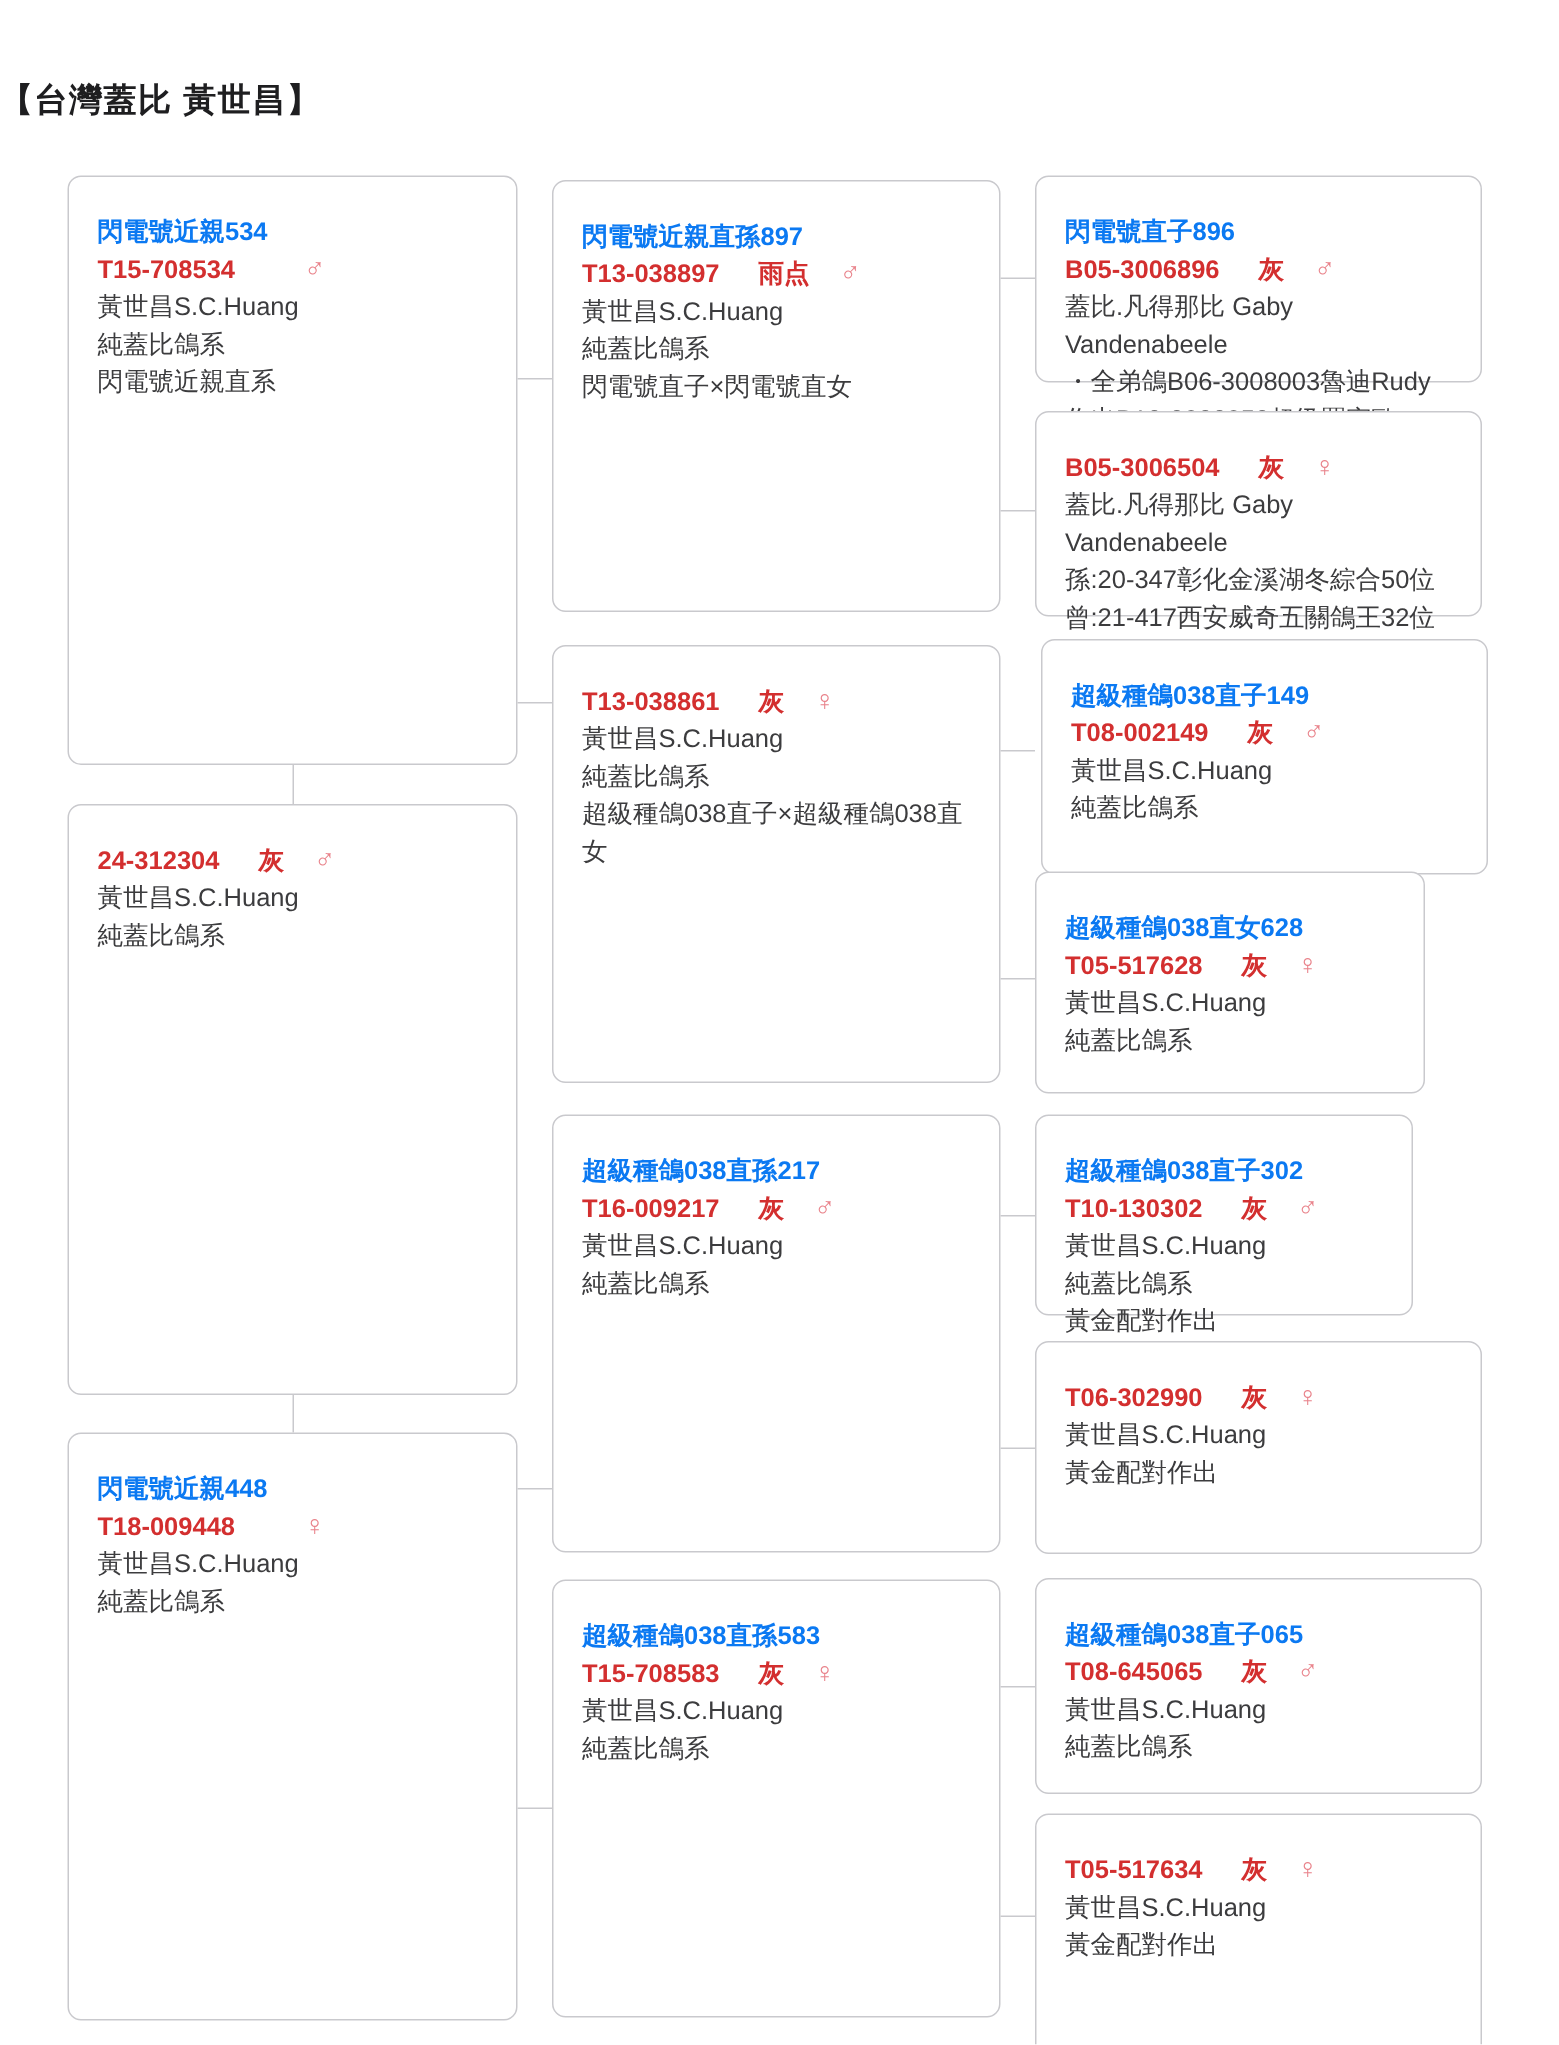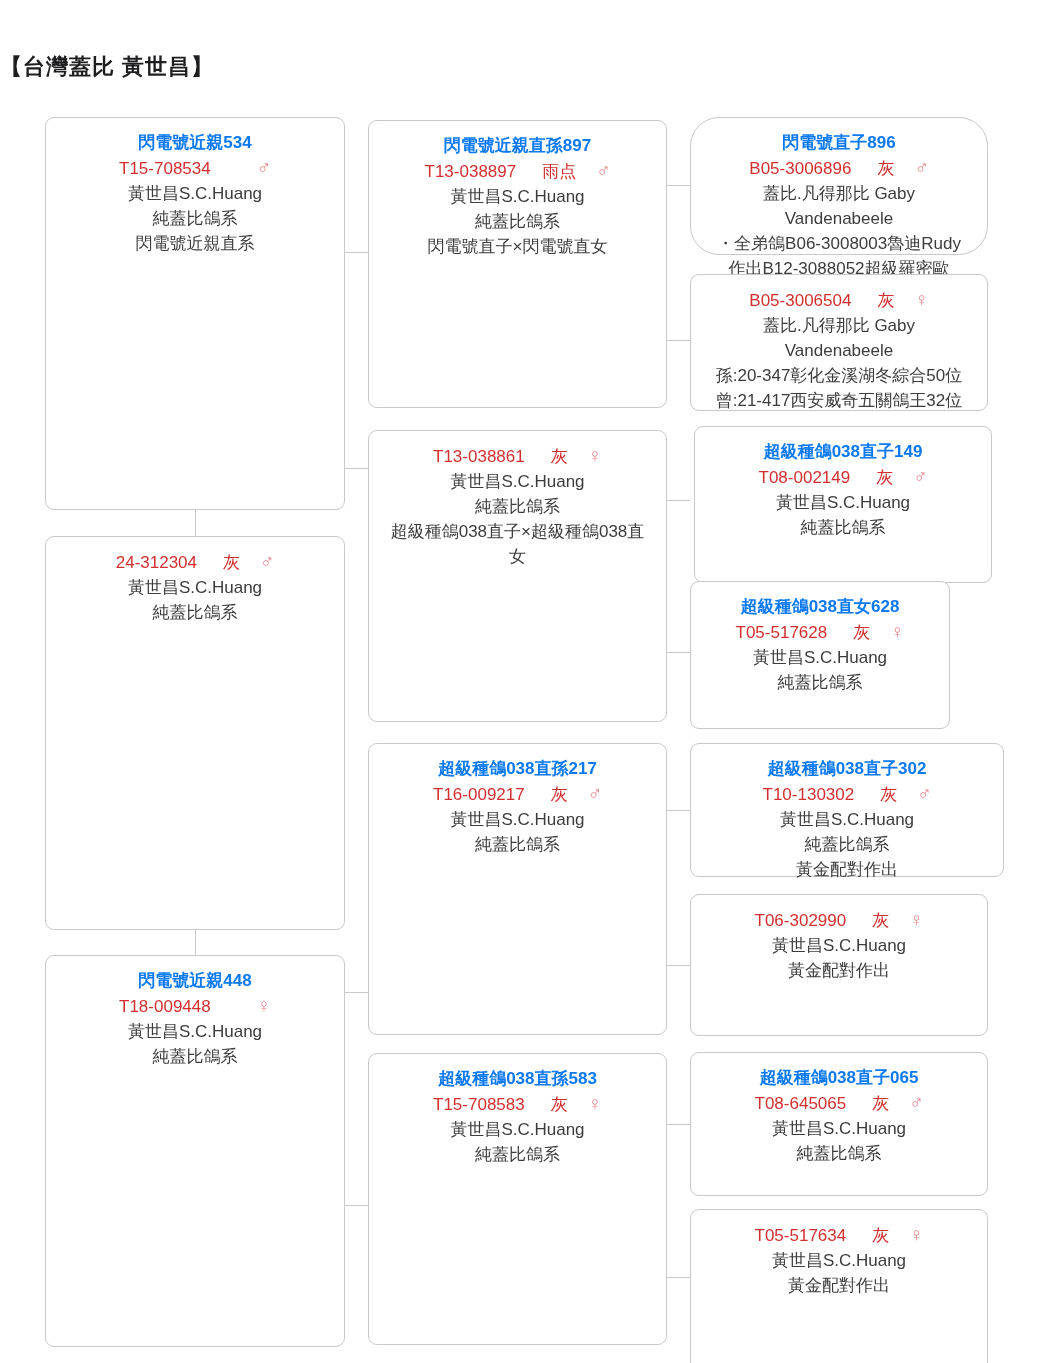--- a/index.html
+++ b/index.html
@@ -2,25 +2,25 @@
 <html style="--name-blue: #0b79f2; --ring-red: #d32f2f; --sex-pink: #e9838b; --body-gray: #3c3c3e; --border-gray: #c9c9cd; --line-gray: #c9c9cd; --title-black: #1e1e20; --background: #ffffff;"><head>
 <meta charset="utf-8">
 <style>
   html,body{margin:0;padding:0;background:#fff;}
   body{font-family:"Liberation Sans","DejaVu Sans",sans-serif;}
   .canvas{position:relative;width:1039px;height:1363px;background:var(--background,#fff);overflow:hidden;}
   .title{position:absolute;top:52px;left:0;width:100%;text-align:left;
          font-size:22px;font-weight:bold;color:var(--title-black,#1e1e20);
          margin:0;letter-spacing:1px;}
   .box{position:absolute;background:#fff;border:1px solid var(--border-gray,#c9c9cd);
-       border-radius:9px;padding:12px 19px;box-sizing:border-box;
-       line-height:25px;font-size:17px;color:var(--body-gray,#3c3c3e);text-align:center;}
+       border-radius:9px;padding:24px 19px;box-sizing:border-box;
+       line-height:25px;font-size:17px;color:var(--body-gray,#3c3c3e);}
   .name{color:var(--name-blue,#0b79f2);font-weight:bold;}
   .ringline{white-space:nowrap;}
-  .ring,.colorword{color:var(--ring-red,#d32f2f);font-weight:normal;}
+  .ring,.colorword{color:var(--ring-red,#d32f2f);font-weight:bold;}
   .colorword{margin-left:26px;}
   .sex{color:var(--sex-pink,#e9838b);margin-left:20px;font-size:19px;font-weight:normal;}
   .bodyline{}
   .conn{position:absolute;background:var(--line-gray,#c9c9cd);}
 </style>
 </head>
 <body>
 
 <div class="canvas">
   <h1 class="title">【台灣蓋比 黃世昌】</h1>
@@ -77,21 +77,21 @@
         <div class="ringline"><span class="ring">T16-009217</span><span class="colorword">灰</span><span class="sex">♂</span></div>
         <div class="bodyline">黃世昌S.C.Huang</div>
         <div class="bodyline">純蓋比鴿系</div>
       </div>
       <div class="box" style="left: 368px; top: 1053px; width: 299px; height: 292px;">
         <div class="name">超級種鴿038直孫583</div>
         <div class="ringline"><span class="ring">T15-708583</span><span class="colorword">灰</span><span class="sex">♀</span></div>
         <div class="bodyline">黃世昌S.C.Huang</div>
         <div class="bodyline">純蓋比鴿系</div>
       </div>
-      <div class="box" style="left: 690px; top: 117px; width: 298px; height: 138px; border-radius: 29px;">
+      <div class="box" style="left: 690px; top: 117px; width: 298px; height: 138px;">
         <div class="name">閃電號直子896</div>
         <div class="ringline"><span class="ring">B05-3006896</span><span class="colorword">灰</span><span class="sex">♂</span></div>
         <div class="bodyline">蓋比.凡得那比 Gaby Vandenabeele</div>
         <div class="bodyline">・全弟鴿B06-3008003魯迪Rudy</div>
         <div class="bodyline">作出B12-3088052超級羅密歐</div>
       </div>
       <div class="box" style="left: 690px; top: 274px; width: 298px; height: 137px;">
         <div class="ringline"><span class="ring">B05-3006504</span><span class="colorword">灰</span><span class="sex">♀</span></div>
         <div class="bodyline">蓋比.凡得那比 Gaby Vandenabeele</div>
         <div class="bodyline">孫:20-347彰化金溪湖冬綜合50位</div>
@@ -102,21 +102,21 @@
         <div class="ringline"><span class="ring">T08-002149</span><span class="colorword">灰</span><span class="sex">♂</span></div>
         <div class="bodyline">黃世昌S.C.Huang</div>
         <div class="bodyline">純蓋比鴿系</div>
       </div>
       <div class="box" style="left: 690px; top: 581px; width: 260px; height: 148px;">
         <div class="name">超級種鴿038直女628</div>
         <div class="ringline"><span class="ring">T05-517628</span><span class="colorword">灰</span><span class="sex">♀</span></div>
         <div class="bodyline">黃世昌S.C.Huang</div>
         <div class="bodyline">純蓋比鴿系</div>
       </div>
-      <div class="box" style="left: 690px; top: 743px; width: 314px; height: 134px;">
+      <div class="box" style="left: 690px; top: 743px; width: 252px; height: 134px;">
         <div class="name">超級種鴿038直子302</div>
         <div class="ringline"><span class="ring">T10-130302</span><span class="colorword">灰</span><span class="sex">♂</span></div>
         <div class="bodyline">黃世昌S.C.Huang</div>
         <div class="bodyline">純蓋比鴿系</div>
         <div class="bodyline">黃金配對作出</div>
       </div>
       <div class="box" style="left: 690px; top: 894px; width: 298px; height: 142px;">
         <div class="ringline"><span class="ring">T06-302990</span><span class="colorword">灰</span><span class="sex">♀</span></div>
         <div class="bodyline">黃世昌S.C.Huang</div>
         <div class="bodyline">黃金配對作出</div>

